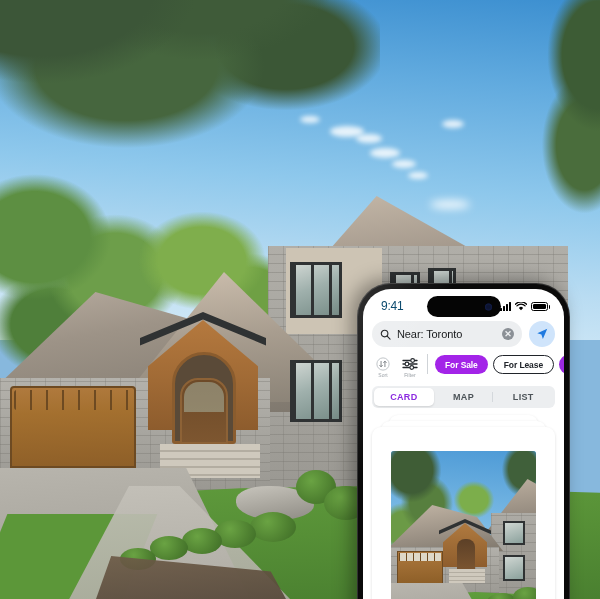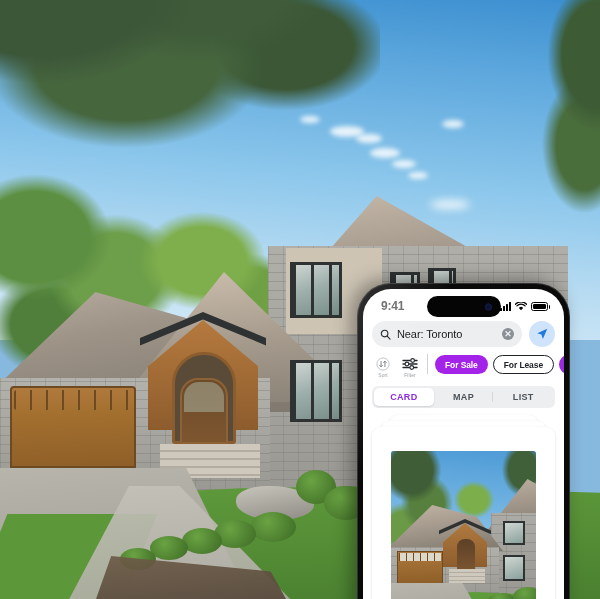--- a/index.html
+++ b/index.html
@@ -216,21 +216,21 @@
     width: 7px; height: 7px; border-radius: 50%;
     background: #0d1430; box-shadow: 0 0 2px #1b2a6b inset;
   }
 
   
   .statusbar {
     position: relative; height: 30px;
     display: flex; align-items: center; justify-content: space-between;
     padding: 4px 16px 0 18px; z-index: 7;
   }
-  .status-time { font-size: 12px; font-weight: bold; color: #737373; letter-spacing: -.2px; }
+  .status-time { font-size: 12px; font-weight: normal; color: #0c4a6e; letter-spacing: -.2px; }
   .status-right { display: flex; align-items: center; gap: 4px; }
   .bars { display: flex; align-items: flex-end; gap: 1px; height: 9px; }
   .bars i { display: block; width: 2px; background: #000; border-radius: .5px; }
   .bars i:nth-child(1){ height: 3px; } .bars i:nth-child(2){ height: 5px; }
   .bars i:nth-child(3){ height: 7px; } .bars i:nth-child(4){ height: 9px; }
   .batt { width: 17px; height: 9px; border: 1px solid #000; border-radius: 2.5px; position: relative; }
   .batt::after { content:""; position:absolute; right:-3px; top:2.5px; width:1.5px; height:4px;
                  background:#000; border-radius:0 1px 1px 0; }
   .batt i { position:absolute; left:1px; top:1px; bottom:1px; right:1px; background:#000; border-radius:1.2px; }
 

